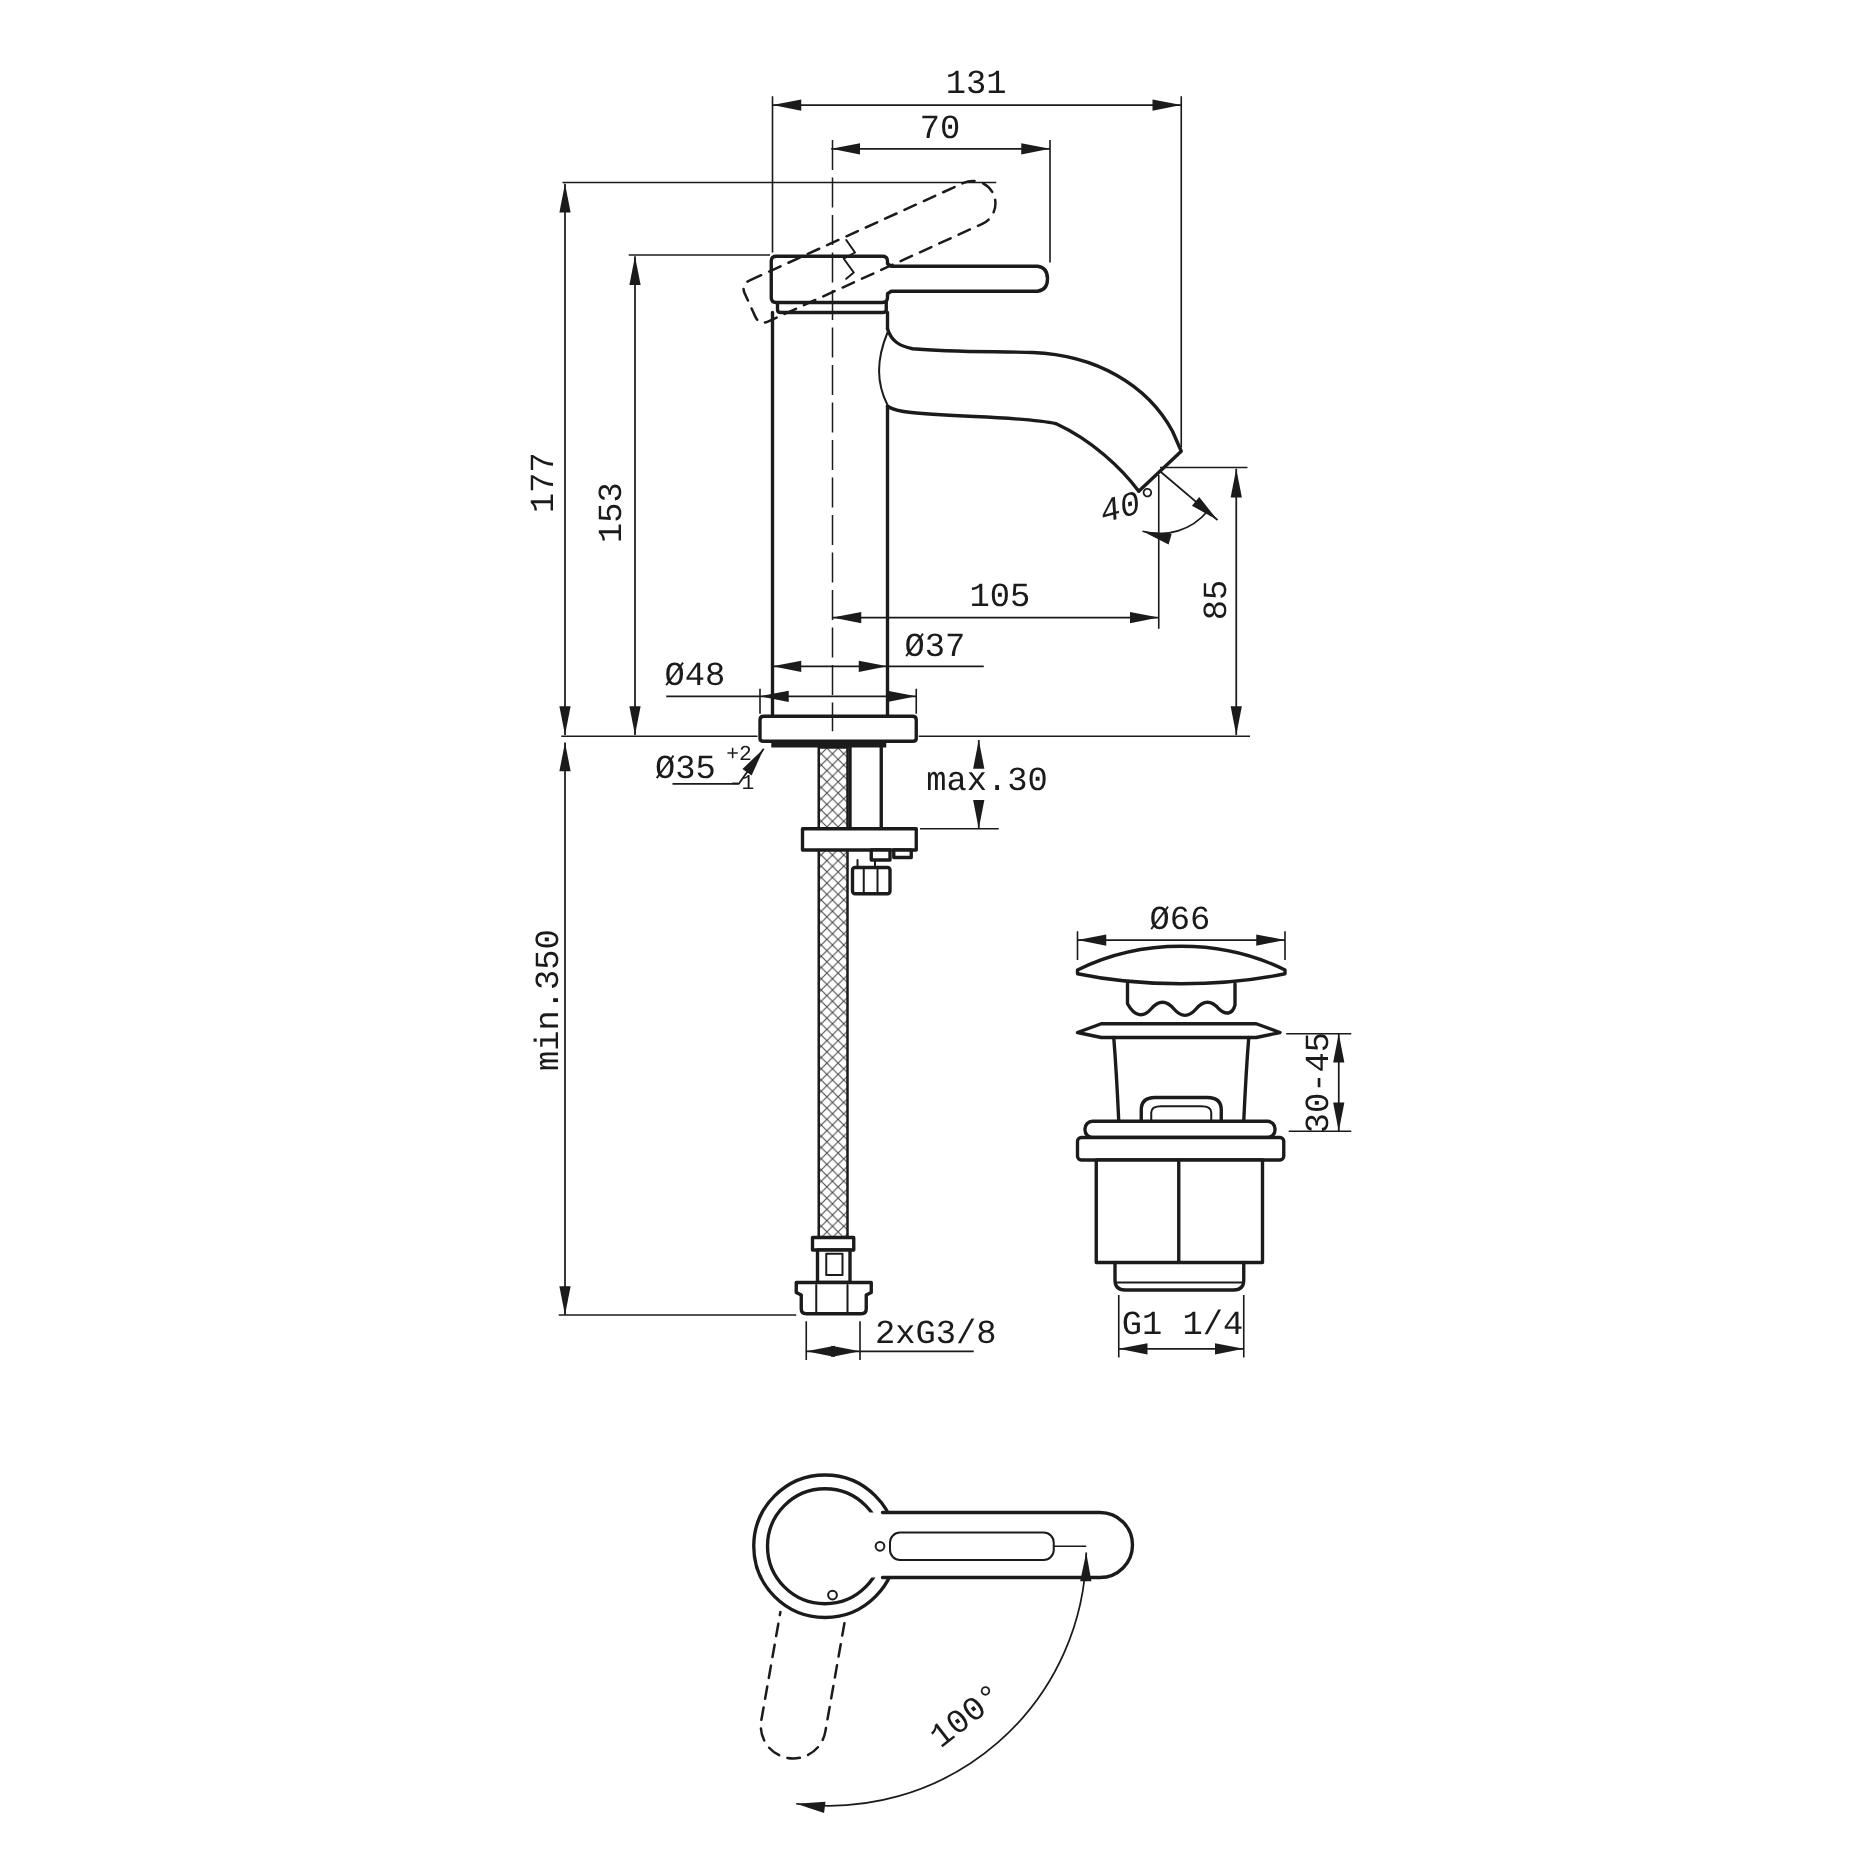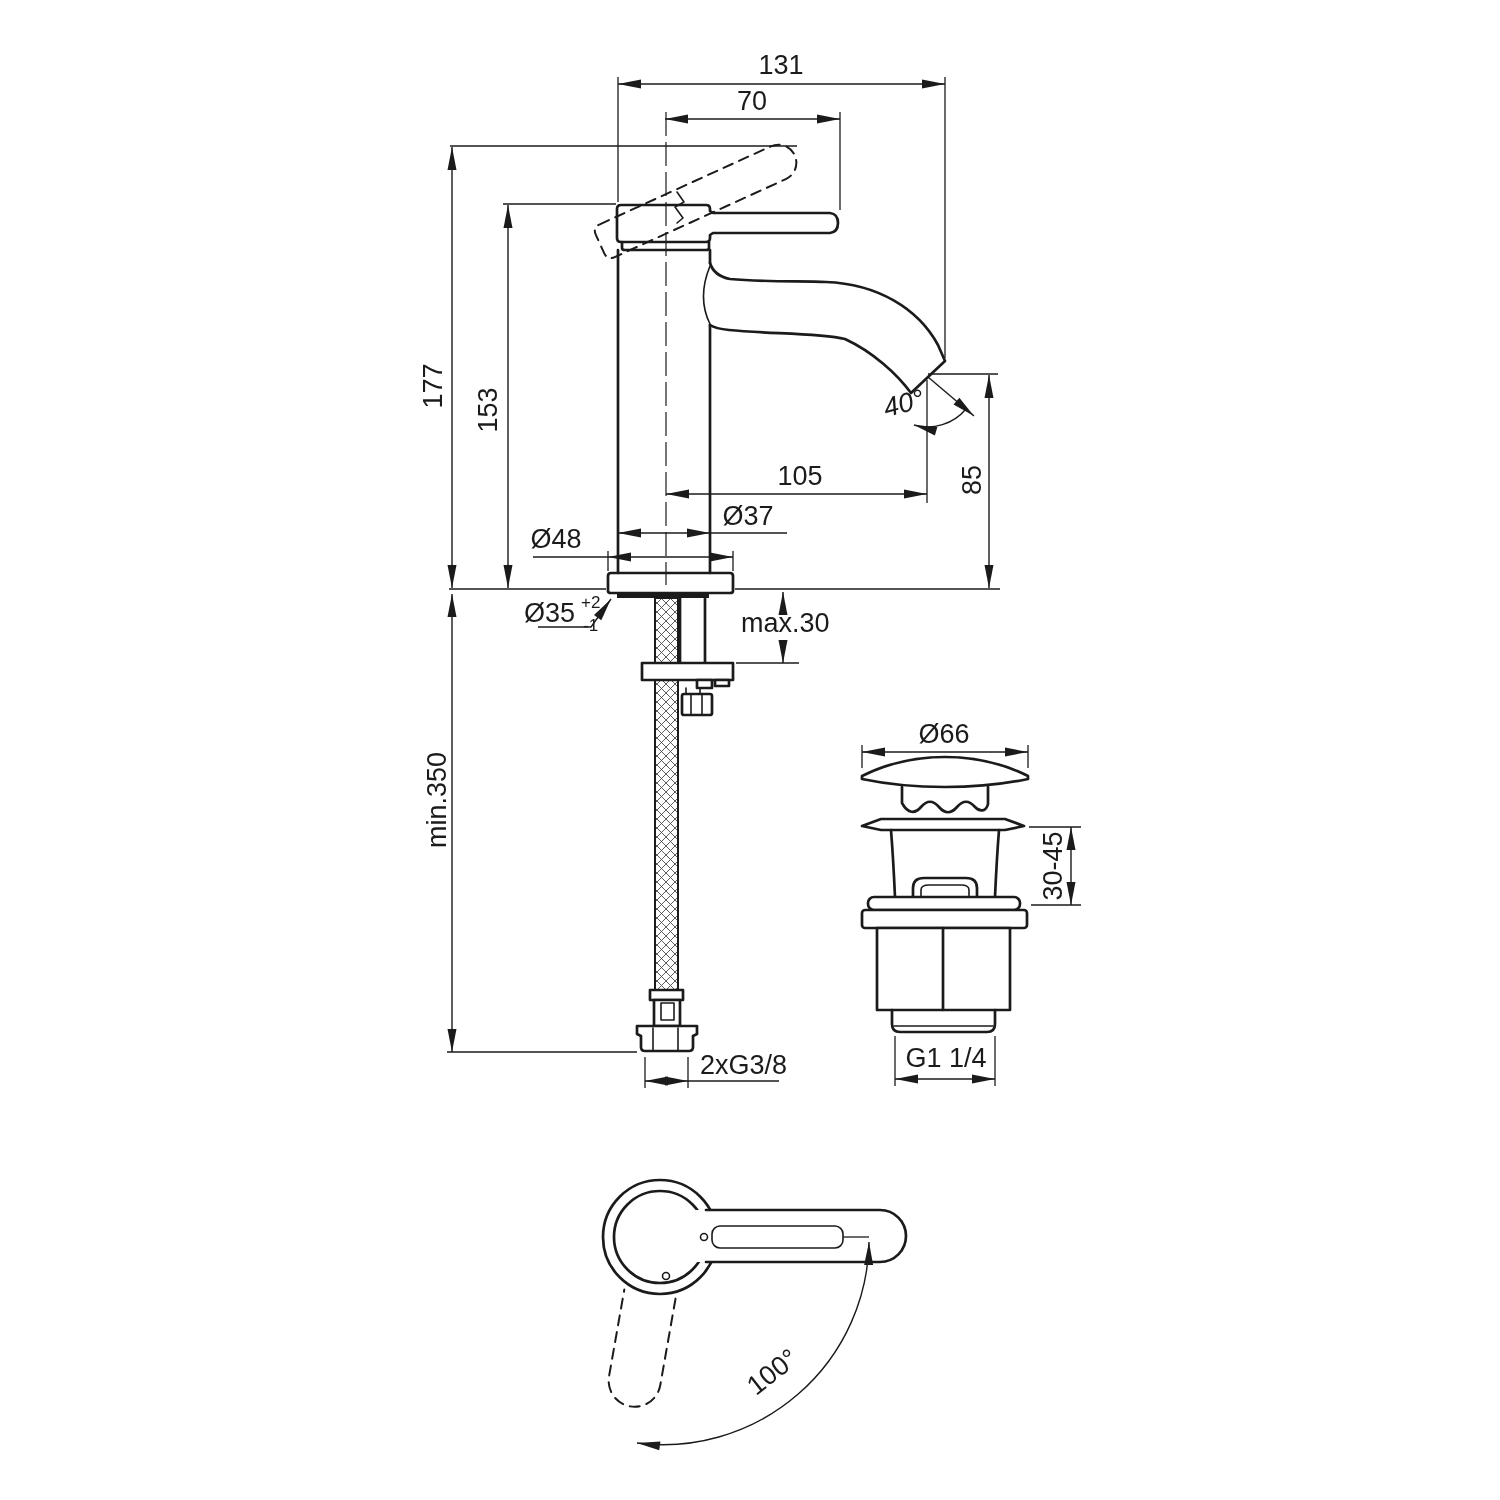--- a/index.html
+++ b/index.html
@@ -1,16 +1,16 @@
 <!DOCTYPE html>
 <html><head>
 <meta charset="utf-8">
 <style>
   html,body{margin:0;padding:0;background:#ffffff;}
-  .stage{width:1500px;height:1500px;position:relative;background:#ffffff;font-family:Liberation Sans, sans-serif;}
+  .stage{width:1500px;height:1500px;position:relative;background:#ffffff;font-family:Liberation Mono, monospace;}
   svg{display:block;}
   .o  {fill:none;stroke:#1b1b1b;stroke-width:2.7;stroke-linejoin:round;stroke-linecap:round;}
   .o2 {fill:none;stroke:#1b1b1b;stroke-width:1.6;stroke-linejoin:round;stroke-linecap:round;}
   .ow {fill:#ffffff;stroke:#1b1b1b;stroke-width:2.7;stroke-linejoin:round;}
   .fw {fill:#ffffff;stroke:none;}
   .d  {fill:none;stroke:#1b1b1b;stroke-width:1.4;}
   .e  {fill:none;stroke:#1b1b1b;stroke-width:1.3;}
   .cl {fill:none;stroke:#1b1b1b;stroke-width:1.2;stroke-dasharray:24 6;}
   .dsh{fill:none;stroke:#1b1b1b;stroke-width:2;stroke-dasharray:10 7;stroke-linecap:round;}
   .t  {font-size:27px;fill:#1b1b1b;}

